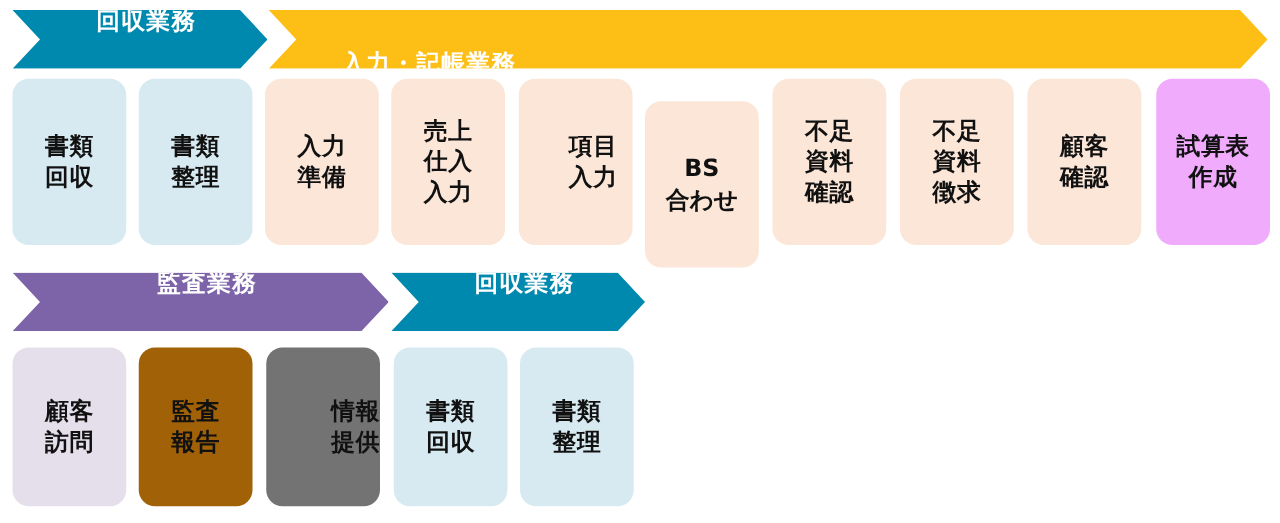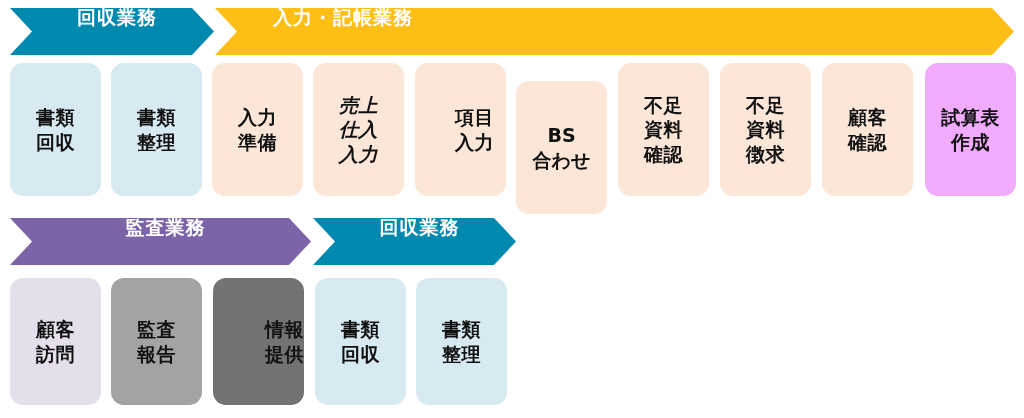--- a/index.html
+++ b/index.html
@@ -55,20 +55,21 @@
     font-size: 19px;
     font-weight: bold;
     letter-spacing: 1px;
     line-height: 1;
     padding-left: 10px;
     white-space: nowrap;
   }
   .banner.align-left .banner-label {
     margin-right: auto;
     padding-left: 58px;
+    margin-top: 34px;
   }
 
   
   .card-strip {
     position: absolute;
     left: 0;
     width: 810px;
   }
   .card-strip-top    { top: 63px; height: 133px; }
   .card-strip-bottom { top: 68px; height: 127px; }
@@ -119,21 +120,21 @@
 回収</span>
       </div>
       <div class="card" style="left: 111px; background: rgb(216, 234, 241);">
         <span class="card-label">書類
 整理</span>
       </div>
       <div class="card" style="left: 212px; background: rgb(251, 230, 216);">
         <span class="card-label">入力
 準備</span>
       </div>
-      <div class="card" style="left: 313px; background: rgb(251, 230, 216); font-style: italic;">
+      <div class="card" style="left: 313px; background: rgb(251, 230, 216);">
         <span class="card-label">売上
 仕入
 入力</span>
       </div>
       <div class="card" style="left: 415px; background: rgb(251, 230, 216); padding-left: 28px;">
         <span class="card-label">項目
 入力</span>
       </div>
       <div class="card latin" style="left: 516px; background: rgb(251, 230, 216); margin-top: 18px;">
         <span class="card-label">BS
@@ -169,21 +170,21 @@
       <div class="banner align-center" style="left: 313px; width: 203px; background: rgb(0, 137, 174);">
         <span class="banner-label">回収業務</span>
       </div>
     </div>
 
     <div class="card-strip card-strip-bottom">
       <div class="card" style="left: 10px; background: rgb(229, 223, 235);">
         <span class="card-label">顧客
 訪問</span>
       </div>
-      <div class="card" style="left: 111px; background: #a3a3a3;">
+      <div class="card" style="left: 111px; background: #a16207;">
         <span class="card-label">監査
 報告</span>
       </div>
       <div class="card" style="left: 213px; background: #737373; justify-content: flex-end;">
         <span class="card-label">情報
 提供</span>
       </div>
       <div class="card" style="left: 315px; background: rgb(216, 234, 241);">
         <span class="card-label">書類
 回収</span>

